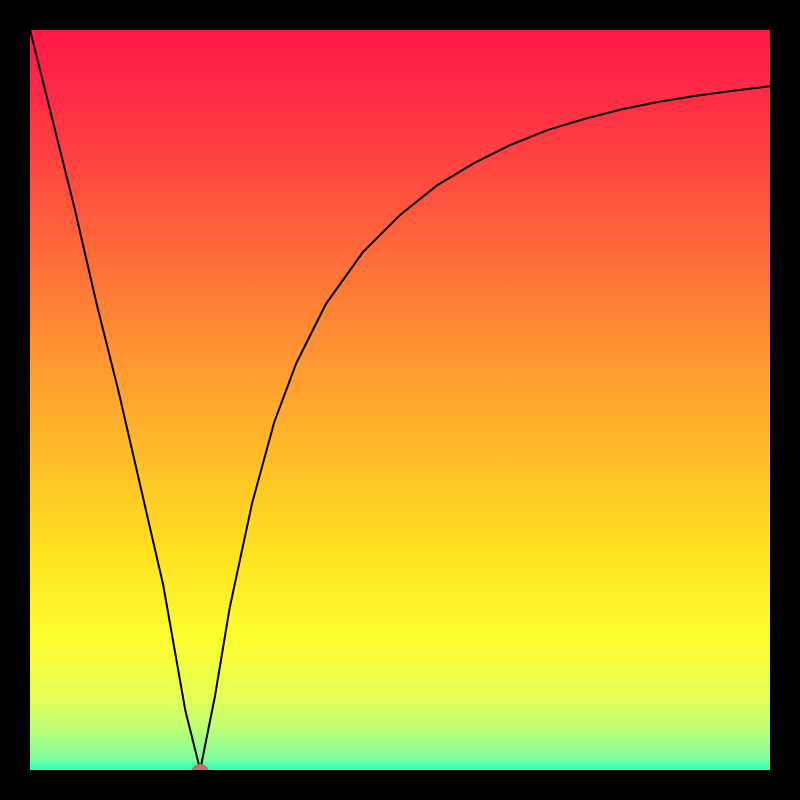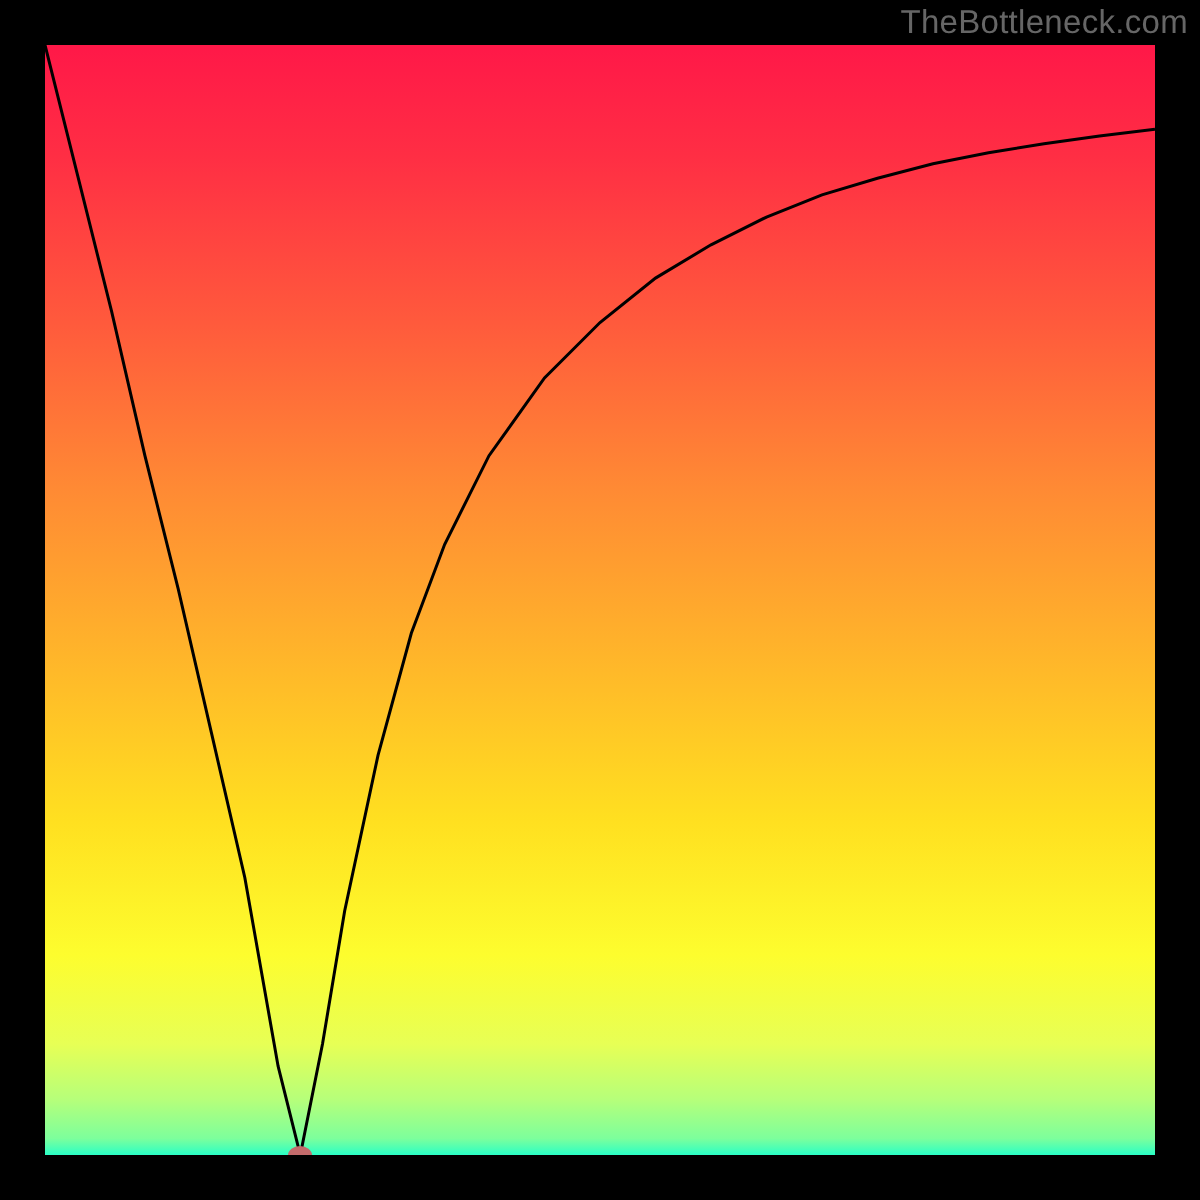--- a/index.html
+++ b/index.html
@@ -84,15 +84,14 @@
     </svg>
 
     <svg class="curve-svg" viewBox="0 0 100 100" preserveAspectRatio="none">
       <path id="curve-path" d="M0.000 0.000 L3.000 12.000 L6.000 24.000 L9.000 37.000 L12.000 49.000 L15.000 62.000 L18.000 75.000 L21.000 92.000 L23.000 100.000 L25.000 90.000 L27.000 78.000 L30.000 64.000 L33.000 53.000 L36.000 45.000 L40.000 37.000 L45.000 30.000 L50.000 25.000 L55.000 21.000 L60.000 18.000 L65.000 15.500 L70.000 13.500 L75.000 12.000 L80.000 10.700 L85.000 9.700 L90.000 8.900 L95.000 8.200 L100.000 7.600" fill="none" stroke-width="2" vector-effect="non-scaling-stroke" stroke="#000000"></path>
     </svg>
 
     <div class="marker" id="opt-marker" style="left: 23%; top: 100%; background: rgb(195, 107, 107);"></div>
 
   </div>
 
-  <div class="watermark">TheBottleneck.com</div>
 
 </div>
 
 </body></html>

